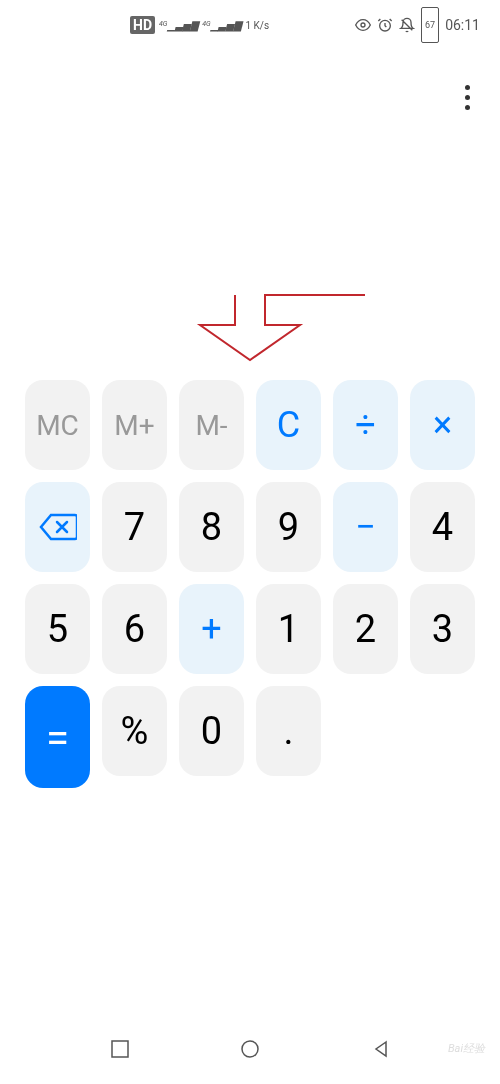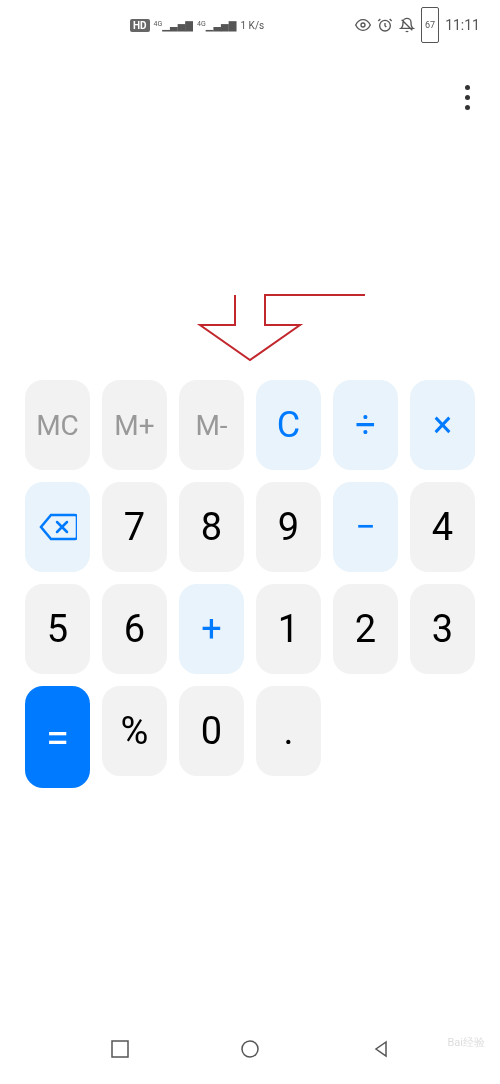--- a/index.html
+++ b/index.html
@@ -31,27 +31,28 @@
       margin-left: 110px;
     }
     .status-right {
       display: flex;
       align-items: center;
       gap: 6px;
     }
     .hd-badge {
       background: #666;
       color: white;
-      font-size: 10px;
+      font-size: 14px;
       font-weight: bold;
       padding: 1px 3px;
       border-radius: 2px;
     }
     .signal {
       font-size: 10px;
+      font-style: italic;
     }
     .status-icon {
       width: 16px;
       height: 16px;
       display: flex;
       align-items: center;
       justify-content: center;
     }
     .battery {
       border: 1px solid #555;
@@ -144,24 +145,25 @@
     }
     .nav-btn {
       width: 22px;
       height: 22px;
       display: flex;
       align-items: center;
       justify-content: center;
     }
     .watermark {
       position: absolute;
-      bottom: 34px;
+      bottom: 28px;
       right: 15px;
       font-size: 11px;
       color: #ddd;
+      font-style: italic;
     }
   </style>
 </head>
 <body>
 
 <div class="status-bar">
   <div class="status-left">
     <span class="hd-badge">HD</span>
     <span class="signal">
       <span style="font-size:7px;vertical-align:top">4G</span>▁▃▅▇
@@ -183,21 +185,21 @@
           <circle cx="12" cy="13" r="8"></circle>
           <path d="M12 9v4l2 2M5 3L2 6M22 6l-3-3"></path>
         </svg>
     </span>
     <span class="status-icon">
       <svg width="16" height="16" viewBox="0 0 24 24" fill="none" stroke="#555" stroke-width="2">
           <path d="M18 8a6 6 0 0 0-12 0c0 7-3 9-3 9h18s-3-2-3-9M13.7 21a2 2 0 0 1-3.4 0M4 4l16 16"></path>
         </svg>
     </span>
     <span class="battery">67</span>
-    <span class="time">11:11</span>
+    <span class="time">06:11</span>
   </div>
 </div>
 
 <div class="menu-dots">
   <div class="dot"></div>
   <div class="dot"></div>
   <div class="dot"></div>
 </div>
 
 <div class="display-area"></div>

